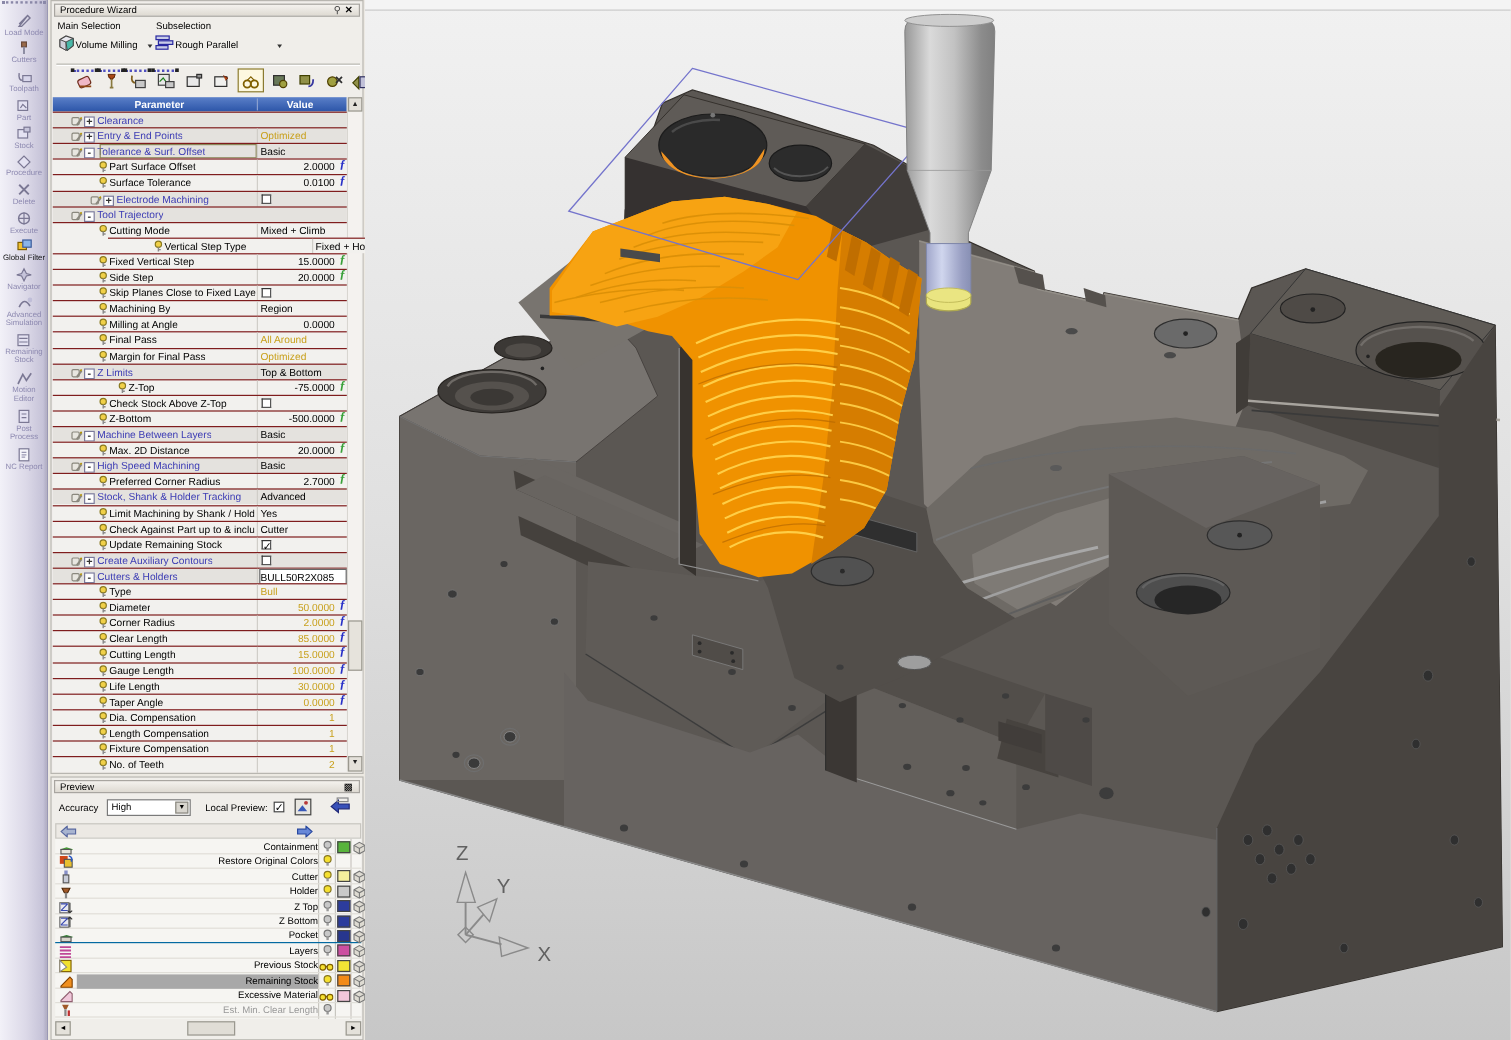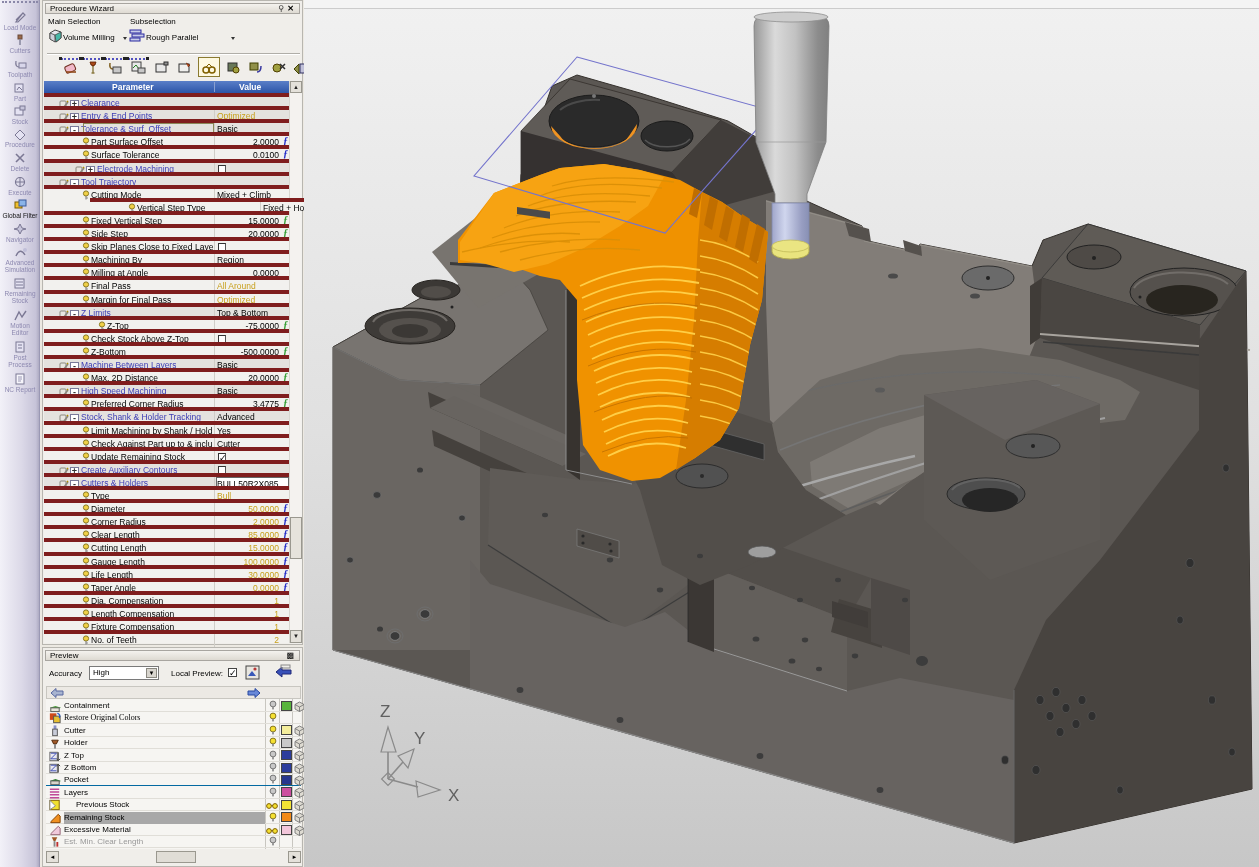--- a/index.html
+++ b/index.html
@@ -11,21 +11,21 @@
 .sbit{position:absolute;width:40px;text-align:center;color:#8d89b0;font-size:6.5px;line-height:7px;}
 .sbit.on{color:#111;}
 #wiz{position:absolute;left:42px;top:0;width:261px;height:645px;background:#f0eeea;
  border:1px solid #b8b6b0;}
 .tbar{position:absolute;left:2px;top:2px;width:255px;height:11px;background:linear-gradient(#f4f2ee,#dedad2);
  border:1px solid #a8a5a0;font-size:8px;color:#000;padding-left:4px;line-height:10px;}
 #prev{position:absolute;left:42px;top:647px;width:261px;height:220px;background:#f0eeea;border:1px solid #b8b6b0;}
 .lbl{position:absolute;font-size:8px;color:#000;white-space:nowrap;}
 .blue{color:#3c3cb4;}
 .yel{color:#c8a01c;}
-.row{position:absolute;left:0;width:245px;height:13px;border-top:4px solid #7f1d1d;
+.row{position:absolute;left:0;width:245px;height:13px;border-top:1px solid #7f1d1d;
  background:#f2f1ee;font-size:8.5px;line-height:12px;white-space:nowrap;}
 .row.cat{background:#e4e2de;}
 .pname{position:absolute;top:0;height:13px;overflow:hidden;}
 .pval{position:absolute;left:170px;top:0;width:75px;height:13px;border-left:1px solid #d0cec8;padding-left:2px;overflow:visible;}
 .num{position:absolute;right:10px;top:0;}
 .fnb{position:absolute;right:1px;top:-1px;color:#2830c8;font-style:italic;font-weight:bold;font-size:10px;font-family:"Liberation Serif",serif;}
 .fng{position:absolute;right:1px;top:-1px;color:#38a038;font-style:italic;font-weight:bold;font-size:10px;font-family:"Liberation Serif",serif;}
 .cb{position:absolute;left:3px;top:2px;width:8px;height:8px;background:#fff;border:1px solid #555;
  border-top-color:#333;border-left-color:#333;font-size:9px;line-height:8px;color:#000;}
 .pm{display:inline-block;width:9px;height:9px;border:1px solid #7a7a9a;background:#fff;
@@ -396,21 +396,21 @@
             <path d="M8,3 L9,4" stroke="#b09000" stroke-width="1.6"></path>
           </svg><span class="pm">-</span><span class="blue">High Speed Machining</span></span>
 <span class="pval"><span class="">Basic</span></span>
 </div>
 <div class="row" style="top:313.3px;">
 <span class="pname" style="left:38px;"><svg class="ki" viewBox="0 0 8 10">
             <circle cx="4" cy="3.5" r="2.6" fill="#f0d048" stroke="#8a7a20"></circle>
             <path d="M4,6 L4,9.5 M4,8 L6,8" stroke="#8a8a8a" stroke-width="1.2"></path>
           </svg>Preferred Corner Radius</span>
 <span class="pval">
-          <span class="num" style="">3.4775</span>
+          <span class="num" style="">2.7000</span>
           <span class="fng">ƒ</span>
         </span>
 </div>
 <div class="row cat" style="top:326.4px;">
 <span class="pname" style="left:15px;"><svg class="lock" viewBox="0 0 10 10">
             <rect x="1" y="3" width="6" height="6" rx="1" fill="#e8e6e0" stroke="#8a887e"></rect>
             <path d="M5,9 L9,4" stroke="#8a887e" stroke-width="1.6"></path>
             <path d="M8,3 L9,4" stroke="#b09000" stroke-width="1.6"></path>
           </svg><span class="pm">-</span><span class="blue">Stock, Shank &amp; Holder Tracking</span></span>
 <span class="pval"><span class="">Advanced</span></span>
@@ -589,21 +589,21 @@
       <rect x="6" y="1" width="9" height="3" fill="none" stroke="#888"></rect>
     </svg>
 <div class="abs" style="left:3px;top:38px;width:255px;height:13px;background:#ece9e4;border:1px solid #c8c6c0;">
       <svg class="abs" style="left:3px;top:1px" width="14" height="10" viewBox="0 0 14 10">
         <path d="M13,3 L6,3 L6,0.5 L1,5 L6,9.5 L6,7 L13,7 Z" fill="#a8b4d0" stroke="#5868a0"></path>
       </svg>
       <svg class="abs" style="left:200px;top:1px" width="14" height="10" viewBox="0 0 14 10">
         <path d="M1,3 L8,3 L8,0.5 L13,5 L8,9.5 L8,7 L1,7 Z" fill="#6888d8" stroke="#2848a0"></path>
       </svg>
     </div>
-<div class="abs" style="left:3px;top:51px;width:255px;height:150px;background:#f6f5f2;">
+<div class="abs" style="left:3px;top:51px;width:255px;height:150px;background:#f6f5f2;text-align:right;">
 <div class="abs" style="left:219px;top:0;width:1px;height:150px;background:#c8c6c0;"></div>
 <div class="abs" style="left:233px;top:0;width:1px;height:150px;background:#c8c6c0;"></div>
 <div class="abs" style="left:246px;top:0;width:1px;height:150px;background:#c8c6c0;"></div>
 <div class="abs" style="left:0;top:1px;width:255px;height:12px;border-bottom:1px solid #e0ded8;">
 <svg class="abs" style="left:2px;top:-1px;" width="14" height="14" viewBox="0 0 15 14">
           <path d="M2,9 L8,7 L14,9 L8,11 Z" fill="#48a038"></path>
           <rect x="3" y="9" width="9" height="4" fill="#e8e4da" stroke="#555"></rect>
         </svg>
 <div class="abs" style="left:18px;top:0px;width:201px;height:12px;color:#000;font-size:8px;line-height:12px;white-space:nowrap;">Containment</div>
 <svg class="abs" style="left:222px;top:0px;" width="10" height="11" viewBox="0 0 10 11">
@@ -615,21 +615,21 @@
           <path d="M1,3.5 L5.5,1 L10,3.5 L10,8 L5.5,10.5 L1,8 Z" fill="#dedbd2" stroke="#777" stroke-width="0.9"></path>
           <path d="M1,3.5 L5.5,6 L10,3.5 M5.5,6 L5.5,10.5" fill="none" stroke="#777" stroke-width="0.9"></path>
         </svg>
 </div>
 <div class="abs" style="left:0;top:13.4px;width:255px;height:12px;border-bottom:1px solid #e0ded8;">
 <svg class="abs" style="left:2px;top:-1px;" width="14" height="14" viewBox="0 0 15 14">
           <rect x="2" y="2" width="7" height="7" fill="#d04818"></rect>
           <rect x="6" y="5" width="7" height="7" fill="#e8c030" stroke="#555"></rect>
           <path d="M10,2 Q14,3 12,7" fill="none" stroke="#2858c8" stroke-width="1.4"></path>
         </svg>
-<div class="abs" style="left:18px;top:0px;width:201px;height:12px;color:#000;font-size:8px;line-height:12px;white-space:nowrap;font-family:Liberation Serif, serif;">Restore Original Colors</div>
+<div class="abs" style="left:18px;top:0px;width:201px;height:12px;color:#000;font-size:8px;line-height:12px;white-space:nowrap;">Restore Original Colors</div>
 <svg class="abs" style="left:222px;top:0px;" width="10" height="11" viewBox="0 0 10 11">
           <circle cx="5" cy="4" r="2.9" fill="#f5e030" stroke="#887820"></circle>
           <rect x="4" y="6.8" width="2" height="2.6" fill="#999"></rect>
         </svg>
 </div>
 <div class="abs" style="left:0;top:25.8px;width:255px;height:12px;border-bottom:1px solid #e0ded8;">
 <svg class="abs" style="left:2px;top:-1px;" width="14" height="14" viewBox="0 0 15 14">
           <rect x="6" y="1" width="3" height="4" fill="#8890c8"></rect>
           <rect x="5" y="5" width="5" height="7" fill="#c8ccd8" stroke="#555"></rect>
         </svg>

